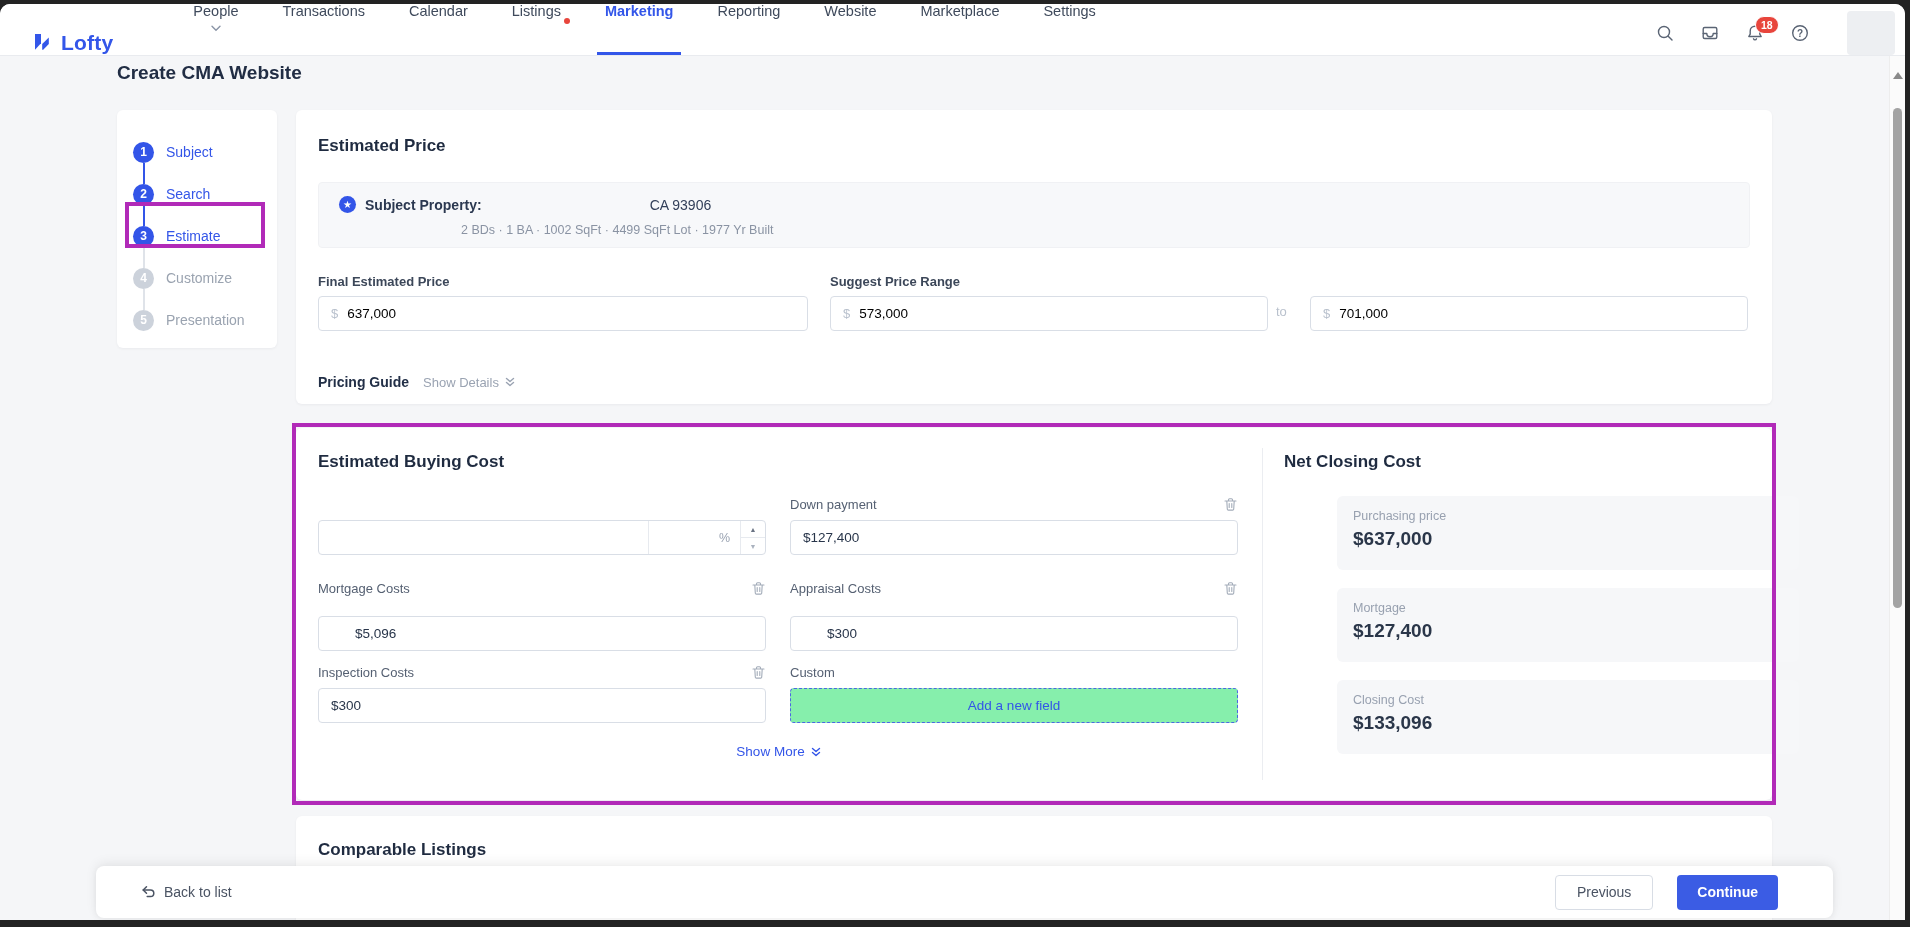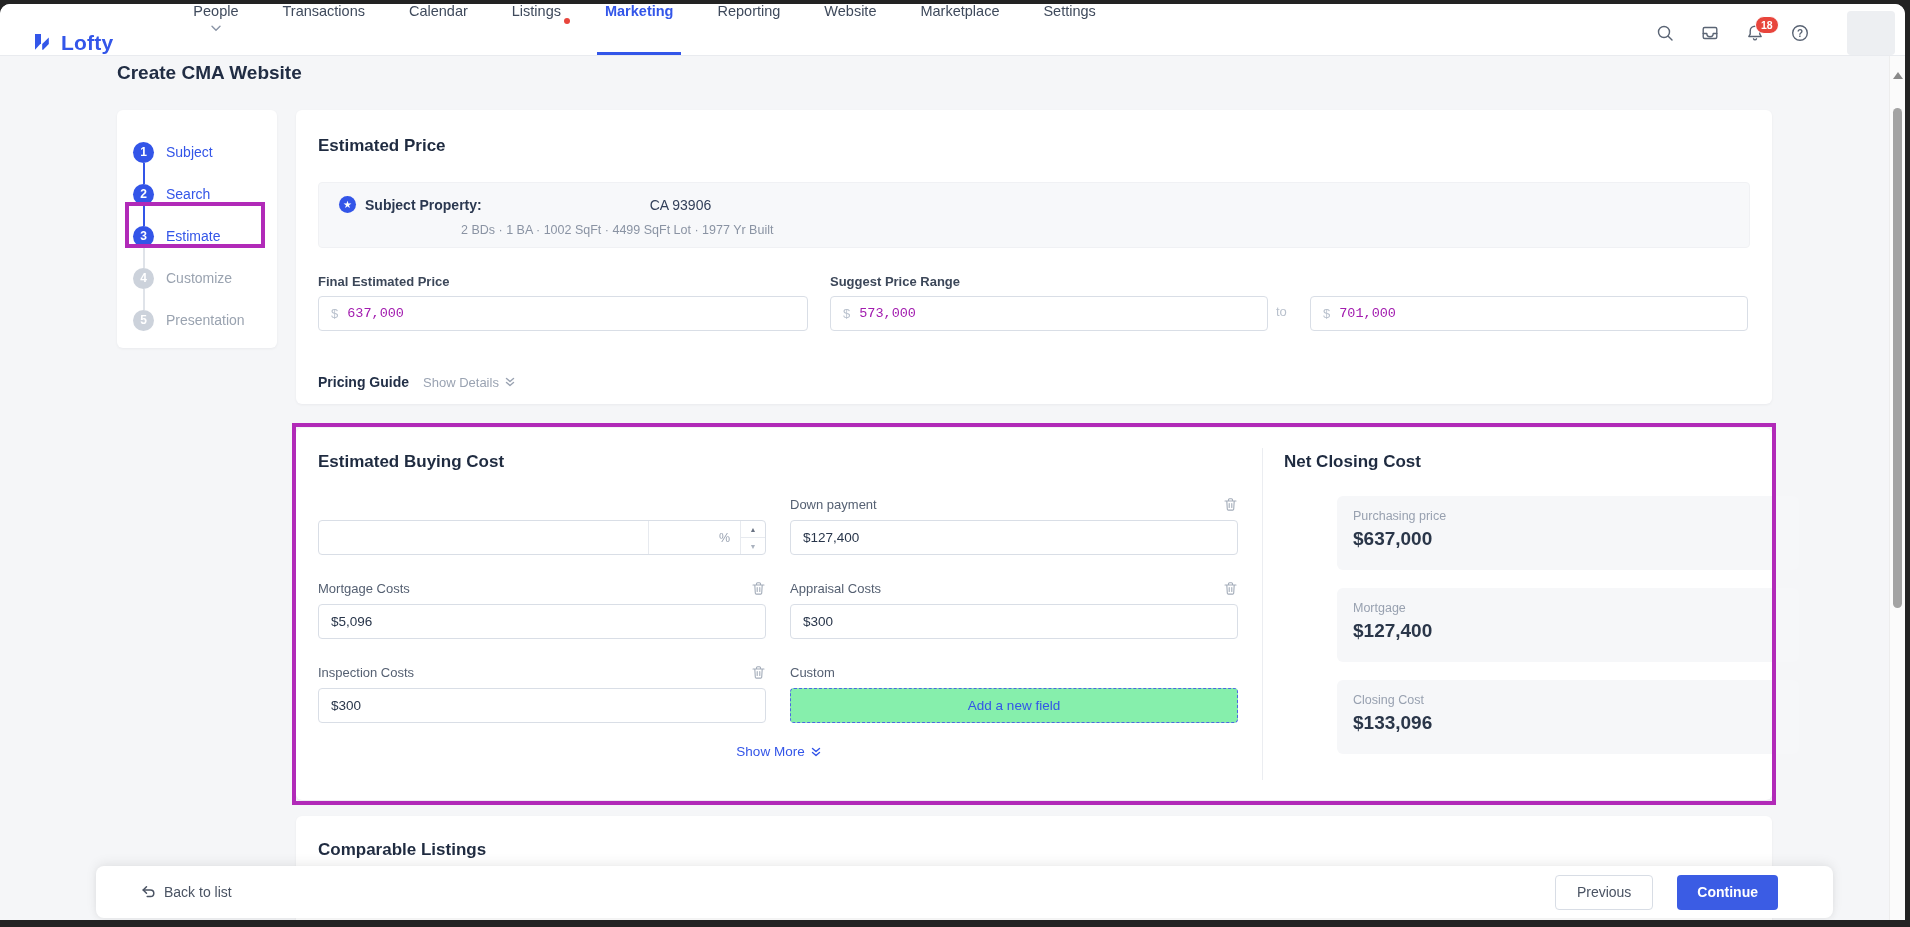--- a/index.html
+++ b/index.html
@@ -68,22 +68,22 @@
     font-size:10px; line-height:17px; text-align:center; display:inline-block; }
   .subj-redacted { display:inline-block; width:150px; }
   .subj-addr { font-weight:400; color:#33405a; }
   .subj-line2 { position:absolute; left:142px; top:40px; font-size:12.5px; color:#8a93a3; }
   .field-label { font-size:13px; font-weight:700; color:#3c4759; }
   .lbl-final { position:absolute; left:22px; top:164px; }
   .lbl-range { position:absolute; left:534px; top:164px; }
   .money-input { position:absolute; top:186px; height:35px; border:1px solid #d9dee6;
     border-radius:4px; background:#fff; display:flex; align-items:center; padding:0 12px; }
   .money-input .cur { color:#b9c1cd; font-size:13px; margin-right:9px; }
-  .money-input input { border:none; outline:none; flex:1; font-size:13.5px; color:#a21caf;
-    font-family:Liberation Mono, monospace; background:transparent; min-width:0; }
+  .money-input input { border:none; outline:none; flex:1; font-size:13.5px; color:#000000;
+    font-family:Liberation Sans, sans-serif; background:transparent; min-width:0; }
   #in-final { left:22px; width:490px; }
   #in-low   { left:534px; width:438px; }
   #in-high  { left:1014px; width:438px; }
   .to-sep { position:absolute; left:980px; top:194px; font-size:13px; color:#b9c1cd; }
   .pricing-row { position:absolute; left:22px; top:264px; display:flex; align-items:center; gap:14px; }
   .pg-label { font-size:14px; font-weight:700; color:#222f47; }
   .link-gray { display:flex; align-items:center; gap:5px; font-size:13px; color:#9aa3b2;
     cursor:pointer; }
   .chev2 { width:12px; height:12px; stroke:currentColor; fill:none; stroke-width:1.4;
     stroke-linecap:round; stroke-linejoin:round; }
@@ -106,21 +106,21 @@
     align-items:center; justify-content:flex-end; padding-right:10px; color:#9aa3b2;
     font-size:12.5px; }
   .stepper-seg { width:25px; height:100%; border-left:1px solid #e7eaef; display:flex;
     flex-direction:column; }
   .spin { flex:1; display:flex; align-items:center; justify-content:center; font-size:7px;
     color:#6a7383; cursor:pointer; }
   .spin.down { border-top:1px solid #e7eaef; color:#aab2bf; }
   .col1 { left:22px; width:448px; }
   .col2 { left:494px; width:448px; }
   .row1-l { top:68px; }  .row1-i { top:92px; }
-  .row2-l { top:152px; } .row2-i { top:176px; }
+  .row2-l { top:152px; } .row2-i { top:188px;padding-left:24px; }
   .row3-l { top:236px; } .row3-i { top:260px; }
   .add-field { position:absolute; left:494px; top:260px; width:448px; height:35px;
     border:1.5px dashed #4c66e4; border-radius:4px; color:#3355e8; font-size:13.5px;
     display:flex; align-items:center; justify-content:center; background:#86efac; cursor:pointer; }
   .show-more { position:absolute; left:0; width:966px; top:316px; display:flex;
     justify-content:center; }
   .link-blue { display:flex; align-items:center; gap:5px; font-size:13.5px; color:#3355e8;
     cursor:pointer; }
   .net-card { position:absolute; left:1041px; width:462px; height:74px; background:#f6f7f9;
     border-radius:6px; padding:13px 16px; }

